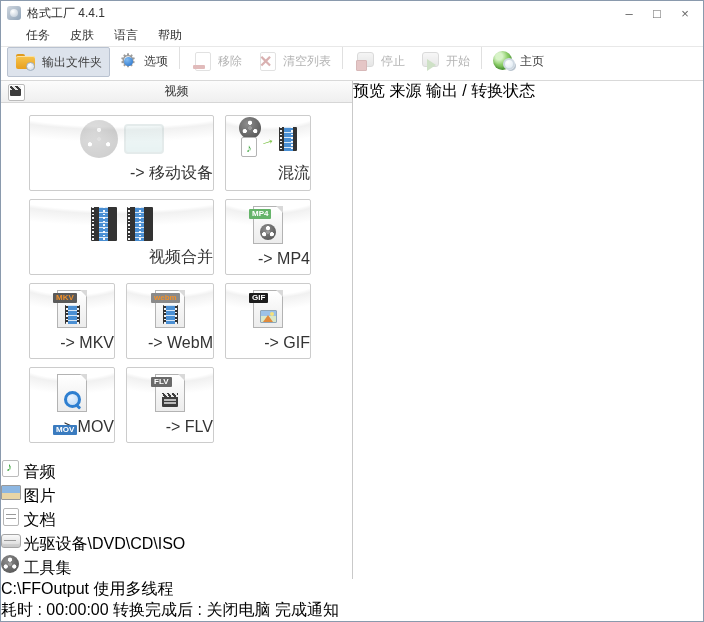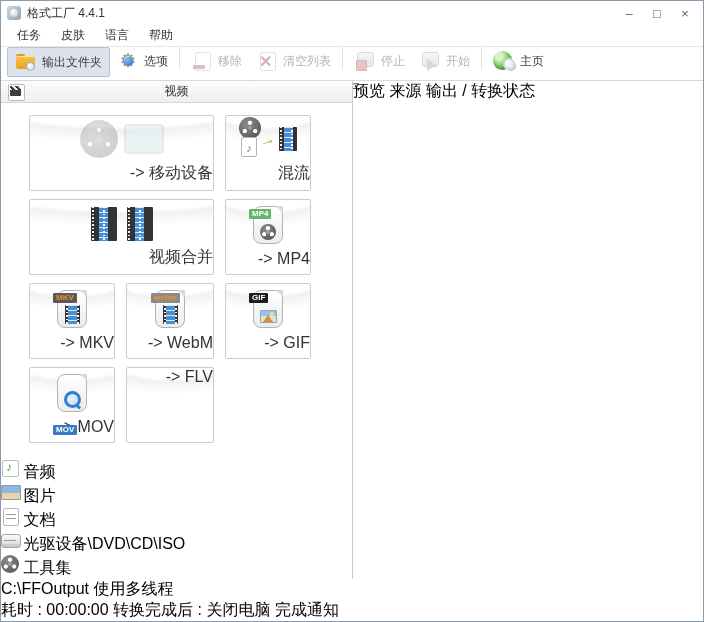--- a/index.html
+++ b/index.html
@@ -8,21 +8,21 @@
 
   
   .titlebar { height:24px; display:flex; align-items:center; padding:0 4px 0 6px; background:#fff; flex:0 0 auto; }
   .app-icon { width:14px; height:14px; border-radius:3px; background:linear-gradient(135deg,#cfd6de,#8fa3b8); position:relative; margin-right:6px; }
   .app-icon::after { content:""; position:absolute; left:3px; top:3px; width:8px; height:8px; border-radius:50%; background:radial-gradient(circle at 35% 30%,#fff,#b9c6d4); }
   .title { font-size:12px; color:#333; }
   .wincontrols { margin-left:auto; display:flex; }
   .wincontrols span { width:28px; height:20px; display:flex; align-items:center; justify-content:center; color:#666; font-size:13px; cursor:default; }
 
   
-  .menubar { height:22px; display:flex; align-items:flex-start; padding-left:6px; background:#fff; border-bottom:1px solid #e8e8e8; flex:0 0 auto; }
+  .menubar { height:22px; display:flex; align-items:flex-start; padding-left:15px; background:#fff; border-bottom:1px solid #e8e8e8; flex:0 0 auto; }
   .menubar span { font-size:12px; color:#333; padding:2px 10px; }
 
   
   .toolbar { height:34px; display:flex; align-items:flex-start; padding:0 6px; background:#fff; border-bottom:1px solid #d9d9d9; flex:0 0 auto; }
   .tbtn { display:flex; align-items:center; gap:5px; padding:4px 7px; font-size:12px; color:#3c3c3c; border-radius:2px; }
   .tbtn.active { background:#dde3ec; border:1px solid #b9c2d0; }
   .tbtn.disabled { color:#b4b4b4; }
   .tbtn.disabled .ticon { opacity:.42; filter:grayscale(35%); }
   .tsep { width:1px; height:22px; background:#e0e0e0; margin:0 4px; }
   .ticon { width:22px; height:20px; position:relative; display:inline-block; flex:0 0 auto; }
@@ -81,21 +81,21 @@
 
   
   .grid-wrap { flex:1 1 auto; position:relative; background:#fff; overflow:hidden; }
   .grid { display:grid; grid-template-columns:86px 88px 86px; column-gap:11px; row-gap:8px; padding:12px 0 0 28px; }
   .card { height:76px; border:1px solid #ccc; border-radius:2px; background:radial-gradient(160% 90% at 50% -35%, #fff 55%, #f1f1f1 60%, #fff 78%); display:flex; flex-direction:column; }
   .card.wide { grid-column:span 2; }
   .card-icon { flex:1 1 auto; display:flex; align-items:center; justify-content:center; position:relative; }
   .card-label { flex:0 0 auto; font-size:16px; color:#333; padding:0 0 6px 10px; text-align:right; }
 
   
-  .page { position:relative; width:30px; height:38px; background:linear-gradient(#fff,#ececec); border:1px solid #b3b3b3; border-radius:8px; display:flex; align-items:flex-end; justify-content:center; }
+  .page { position:relative; width:30px; height:38px; background:linear-gradient(#fff,#ececec); border:1px solid #b3b3b3; border-radius:0; display:flex; align-items:flex-end; justify-content:center; }
   .page::after { content:""; position:absolute; right:-1px; top:-1px; border-style:solid; border-width:0 7px 7px 0; border-color:transparent #d9d9d9 transparent transparent; }
   .tag { position:absolute; top:2px; left:-5px; font-size:8px; font-weight:bold; line-height:10px; padding:0 3px; border-radius:1px; letter-spacing:0; }
   .tag-mp4 { background:#66b46a; color:#fff; }
   .tag-mkv { background:#5a5a5a; color:#f0902a; }
   .tag-webm { background:#8a8a8a; color:#f0902a; }
   .tag-gif { background:#1d1d1d; color:#fff; }
   .tag-mov { background:#3a7bbf; color:#fff;margin-top:48px; }
   .tag-ogg { background:#f0922a; color:#fff; }
   .tag-flv { background:#6a6a6a; color:#fff; }
 
@@ -312,20 +312,26 @@
               <span class="page">
                   <span class="tag tag-mov">MOV</span>
                   <span class="qtq"></span>
                 </span>
             </div>
             <div class="card-label">-&gt; MOV</div>
           </div>
 
 
           <div class="card">
+            <div class="card-icon">
+              <span class="page">
+                  <span class="tag tag-flv">FLV</span>
+                  <span class="clap"></span>
+                </span>
+            </div>
             <div class="card-label">-&gt; FLV</div>
           </div>
 
         </div>
 
         <div class="vscroll">
           <span class="varrow up"><span class="chev u"></span></span>
           <span class="varrow down"><span class="chev d"></span></span>
         </div>
       </div>

